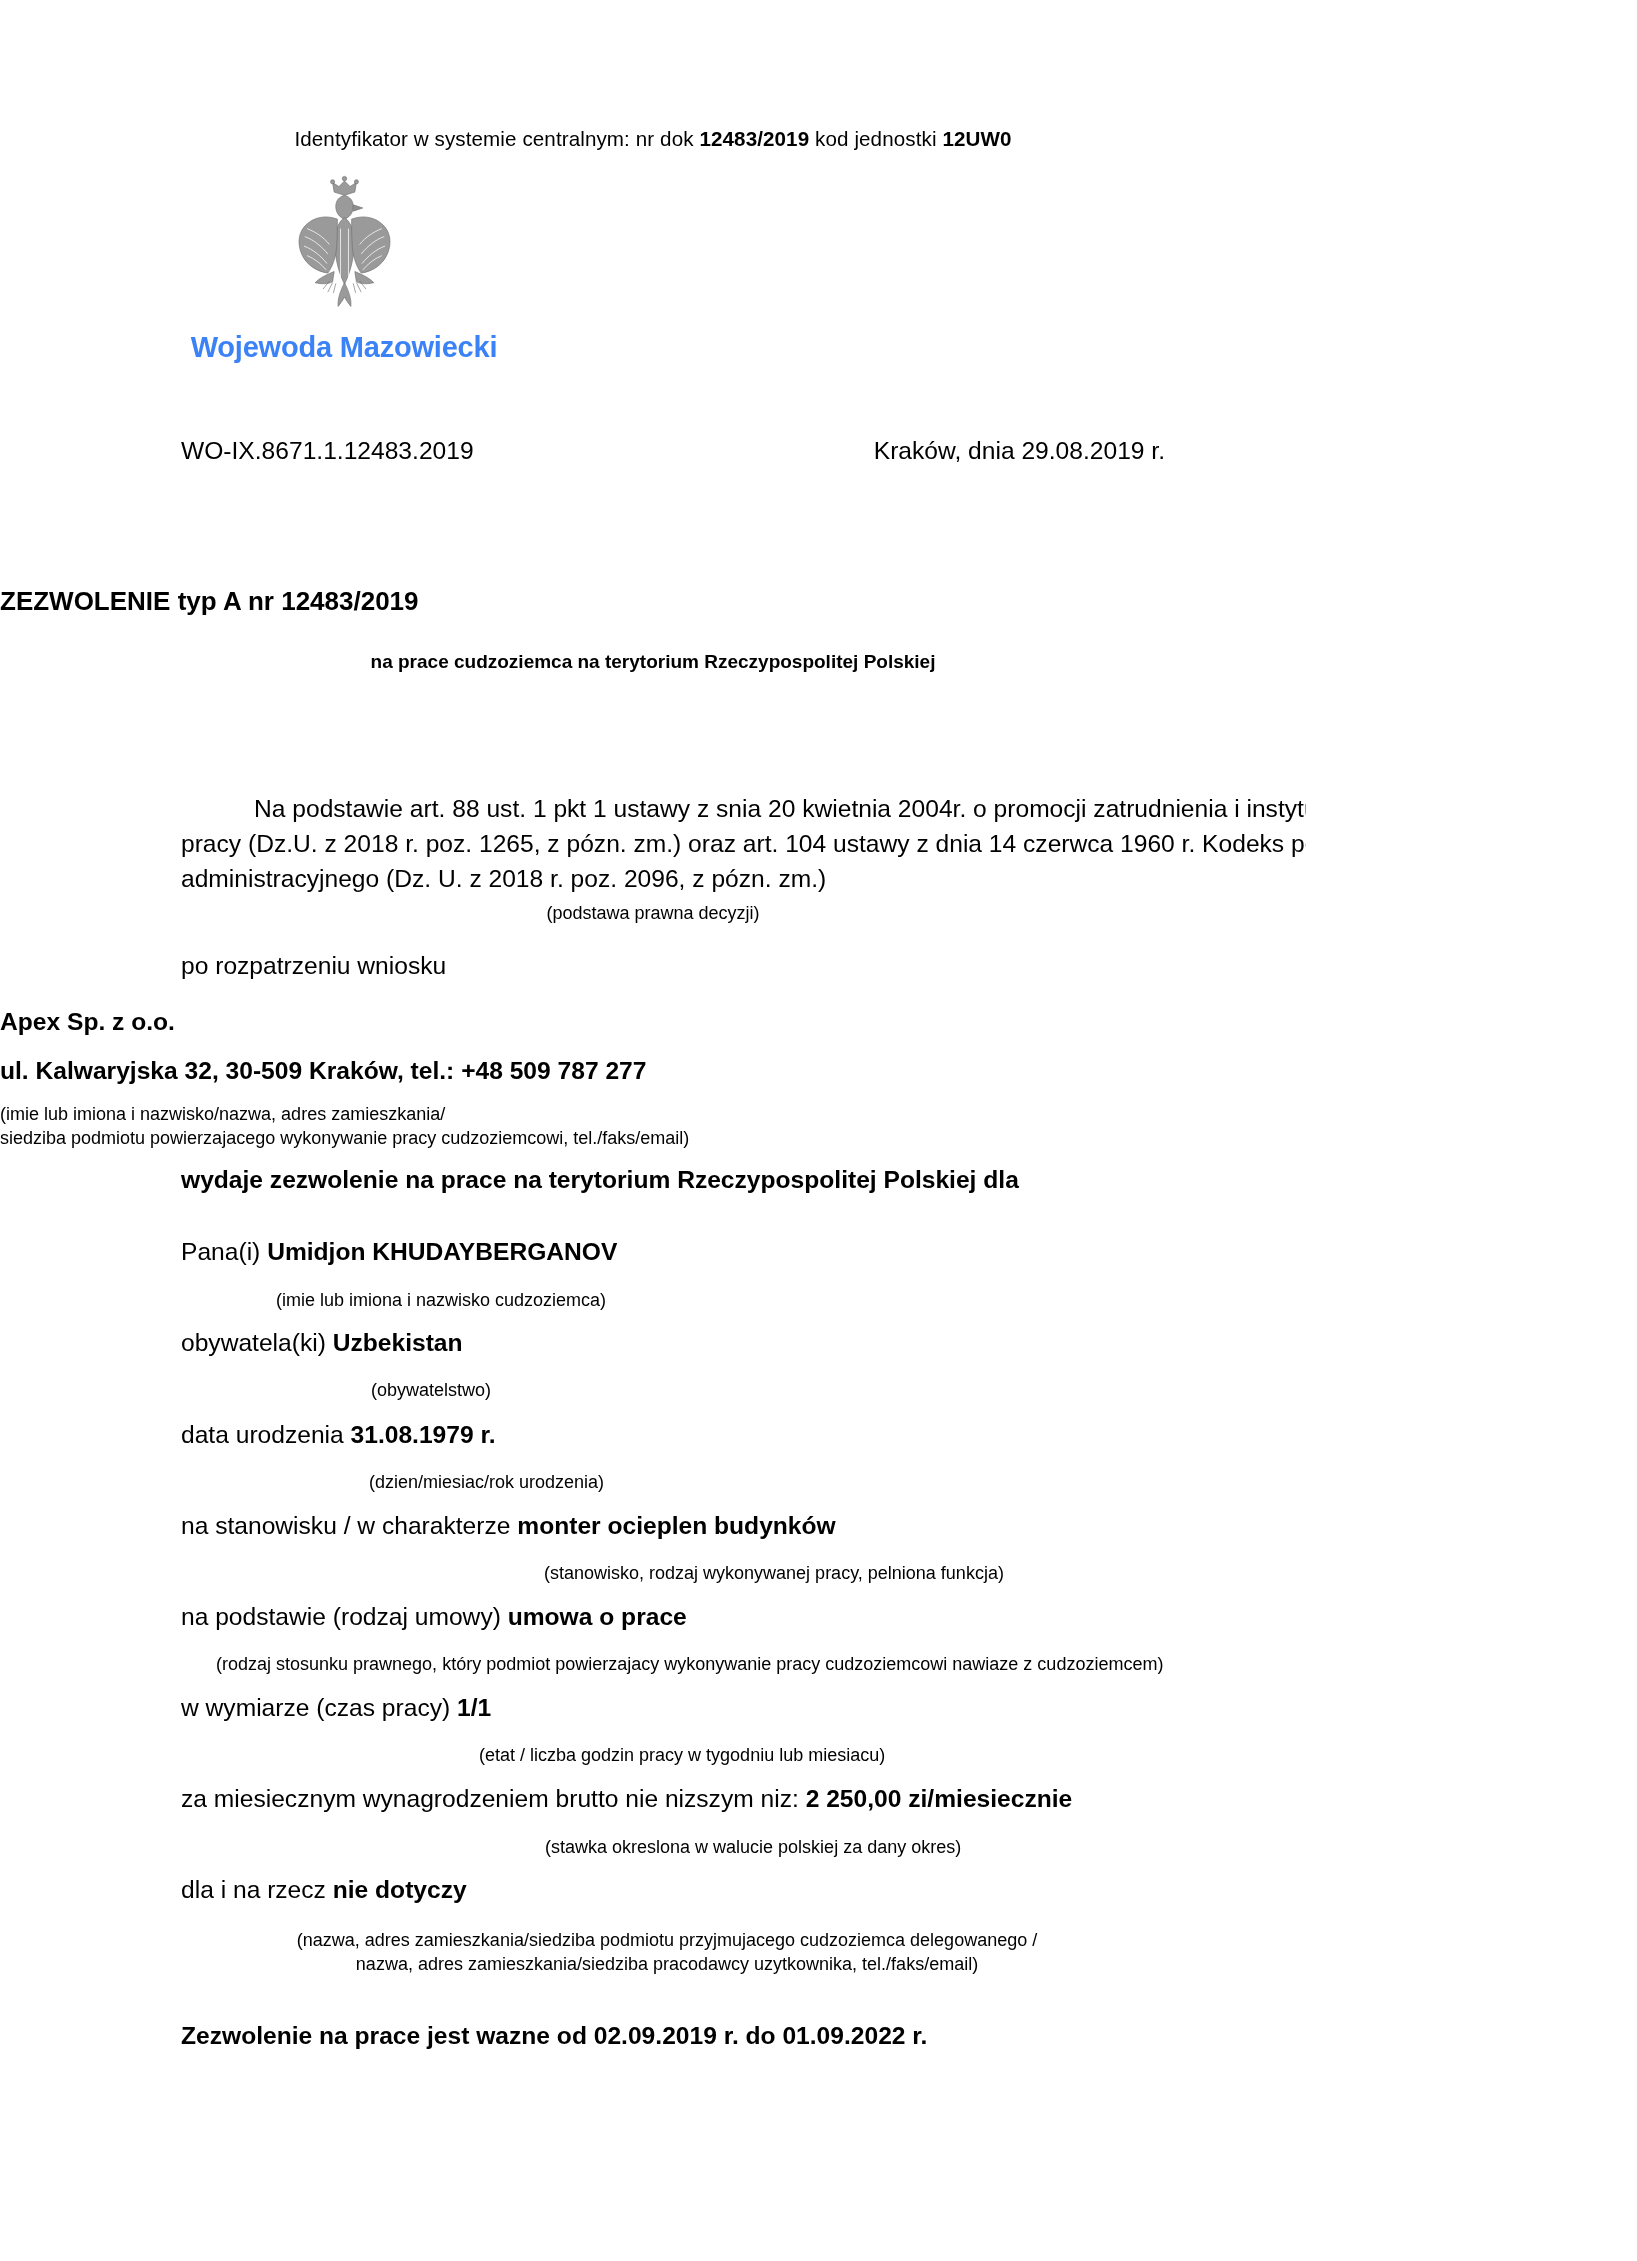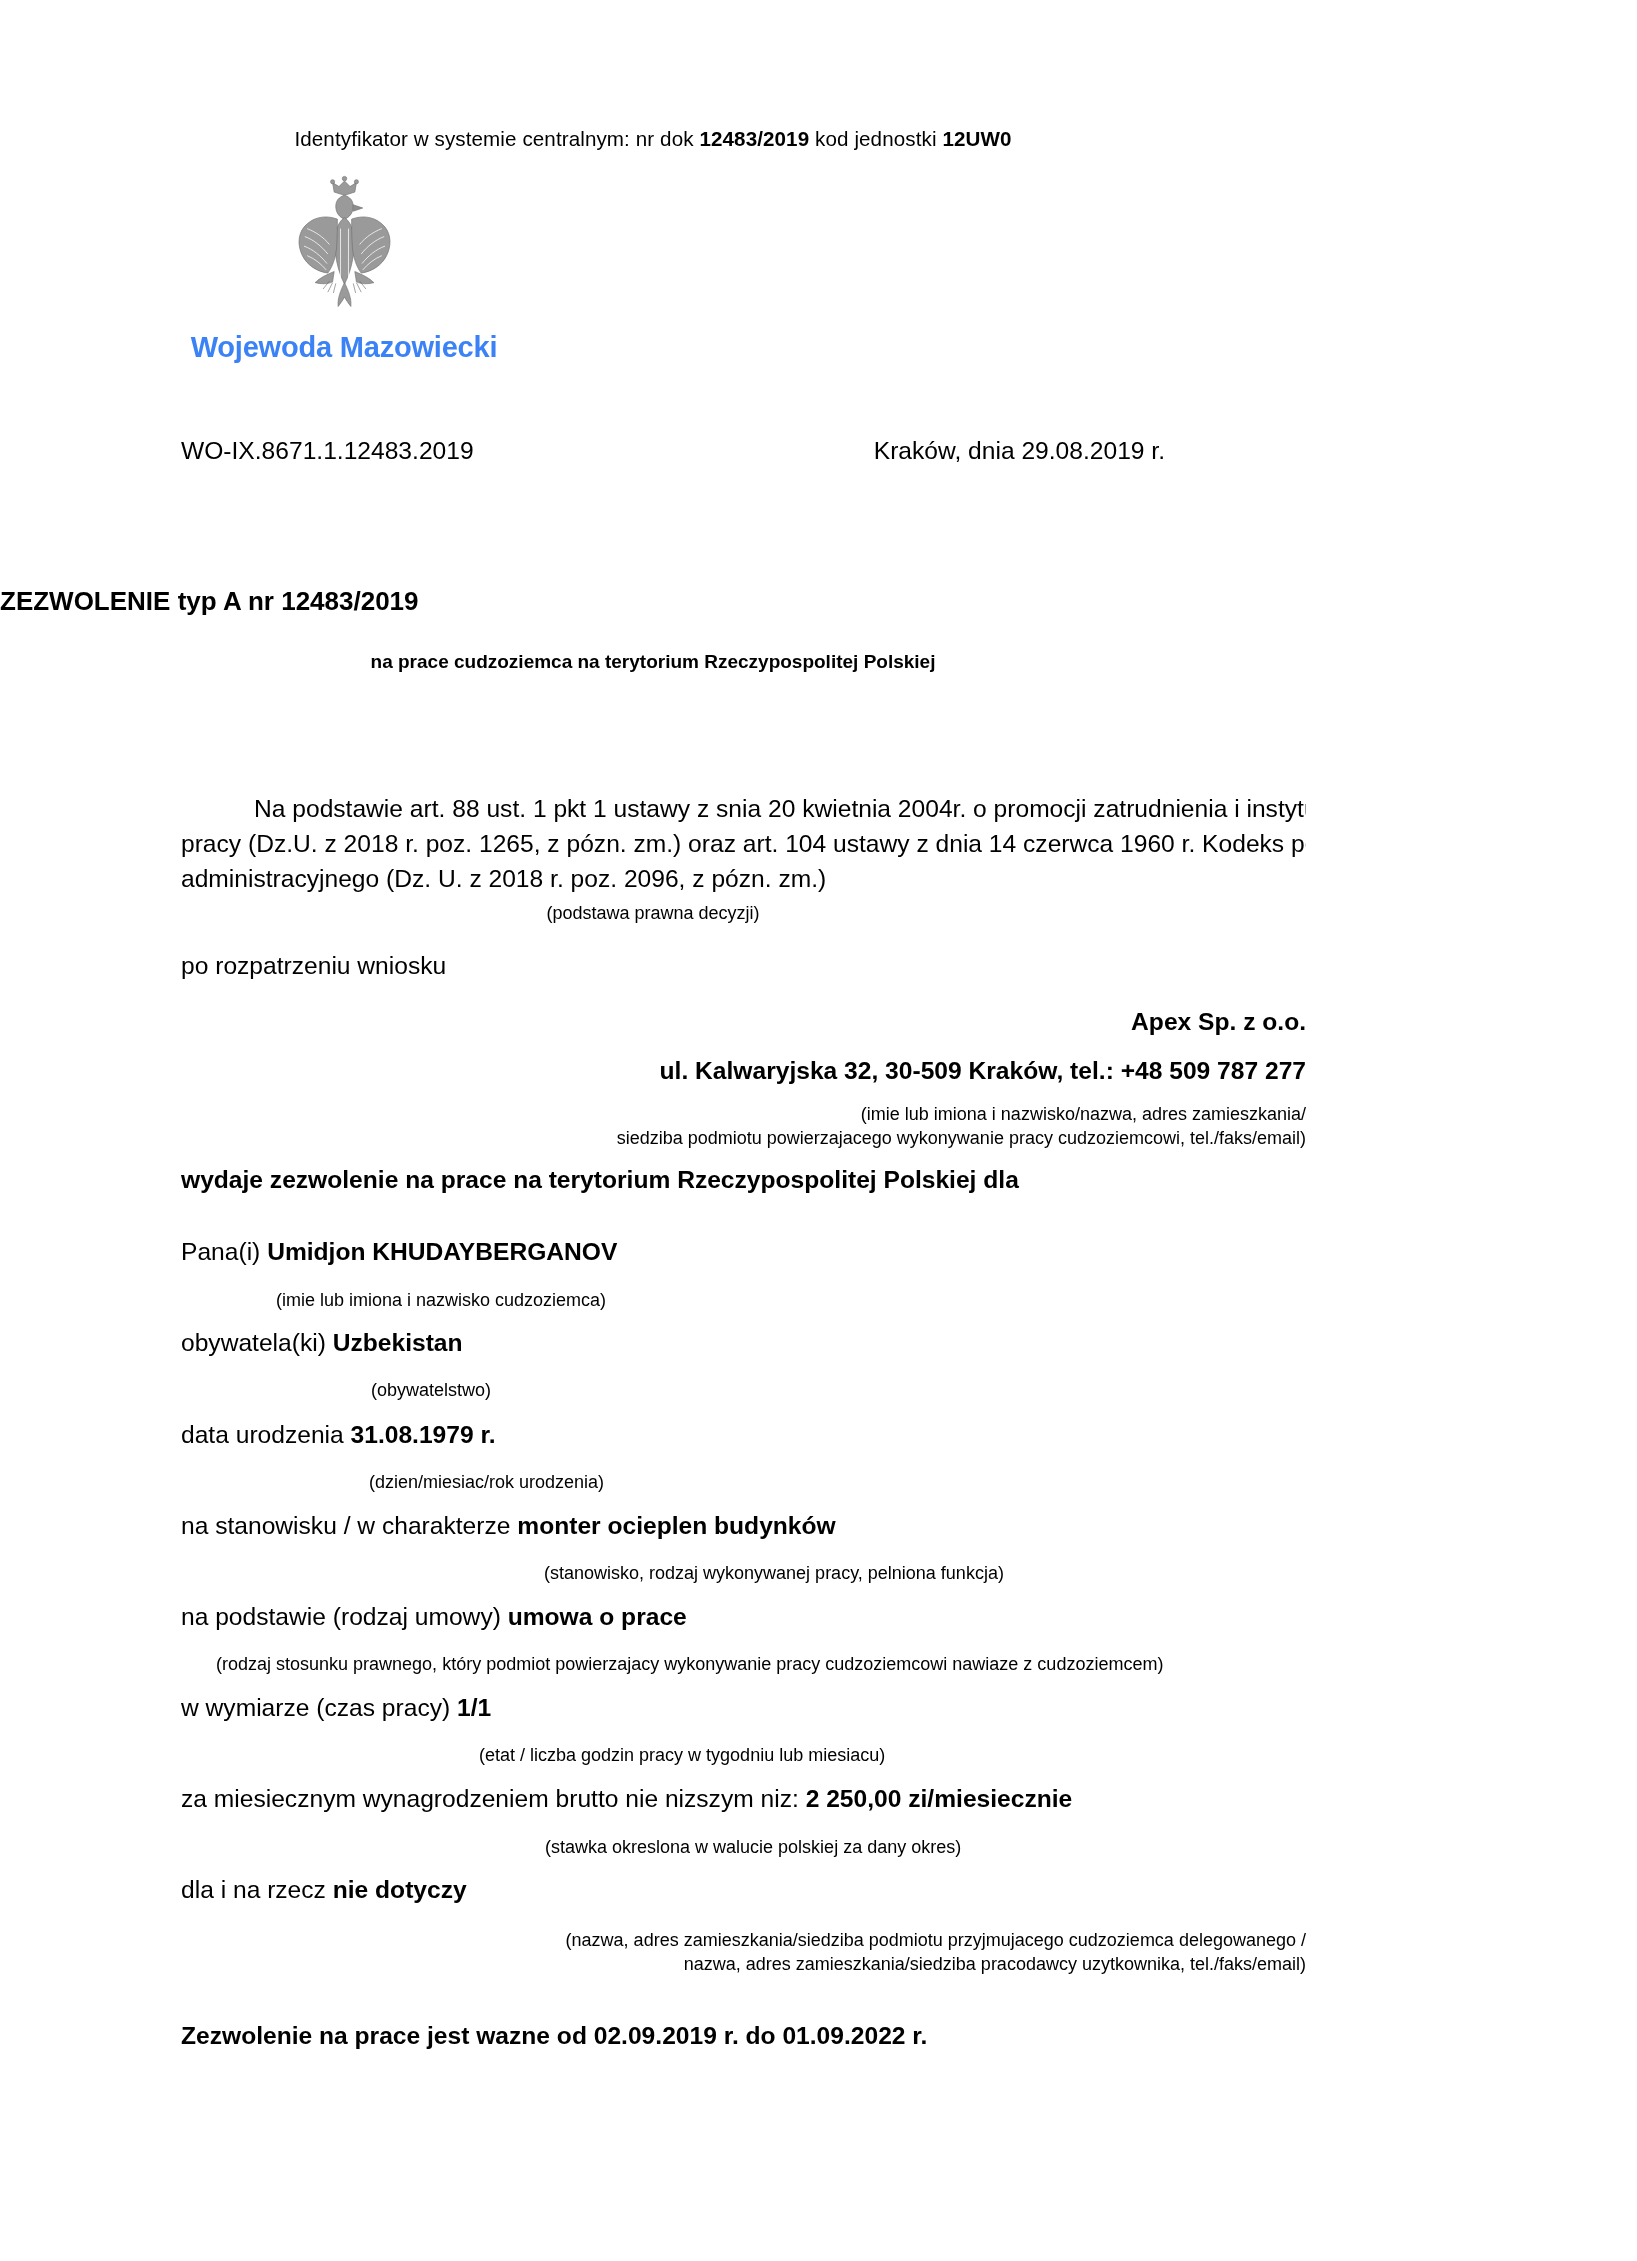--- a/index.html
+++ b/index.html
@@ -113,21 +113,21 @@
     position: absolute;
     top: 952px;
     left: 181px;
     font-size: 24.6px;
   }
 
   .employer {
     position: absolute;
     top: 1008px;
     left: 0; right: 0;
-    text-align: right;
+    text-align: left;
   }
   .employer .line1 {
     font-size: 24.6px;
     font-weight: bold;
   }
   .employer .line2 {
     margin-top: 20.6px;
     font-size: 24.6px;
     font-weight: bold;
   }
@@ -163,21 +163,21 @@
     position: absolute;
     top: 2022px;
     left: 181px;
     font-size: 24.6px;
     font-weight: bold;
   }
 
   .cap-block {
     position: absolute;
     left: 0; right: 0;
-    text-align: right;
+    text-align: center;
     font-size: 18px;
     line-height: 1.35;
     margin-left: 28px;
   }
 </style>
 </head>
 <body>
 
 <div class="page">
 

